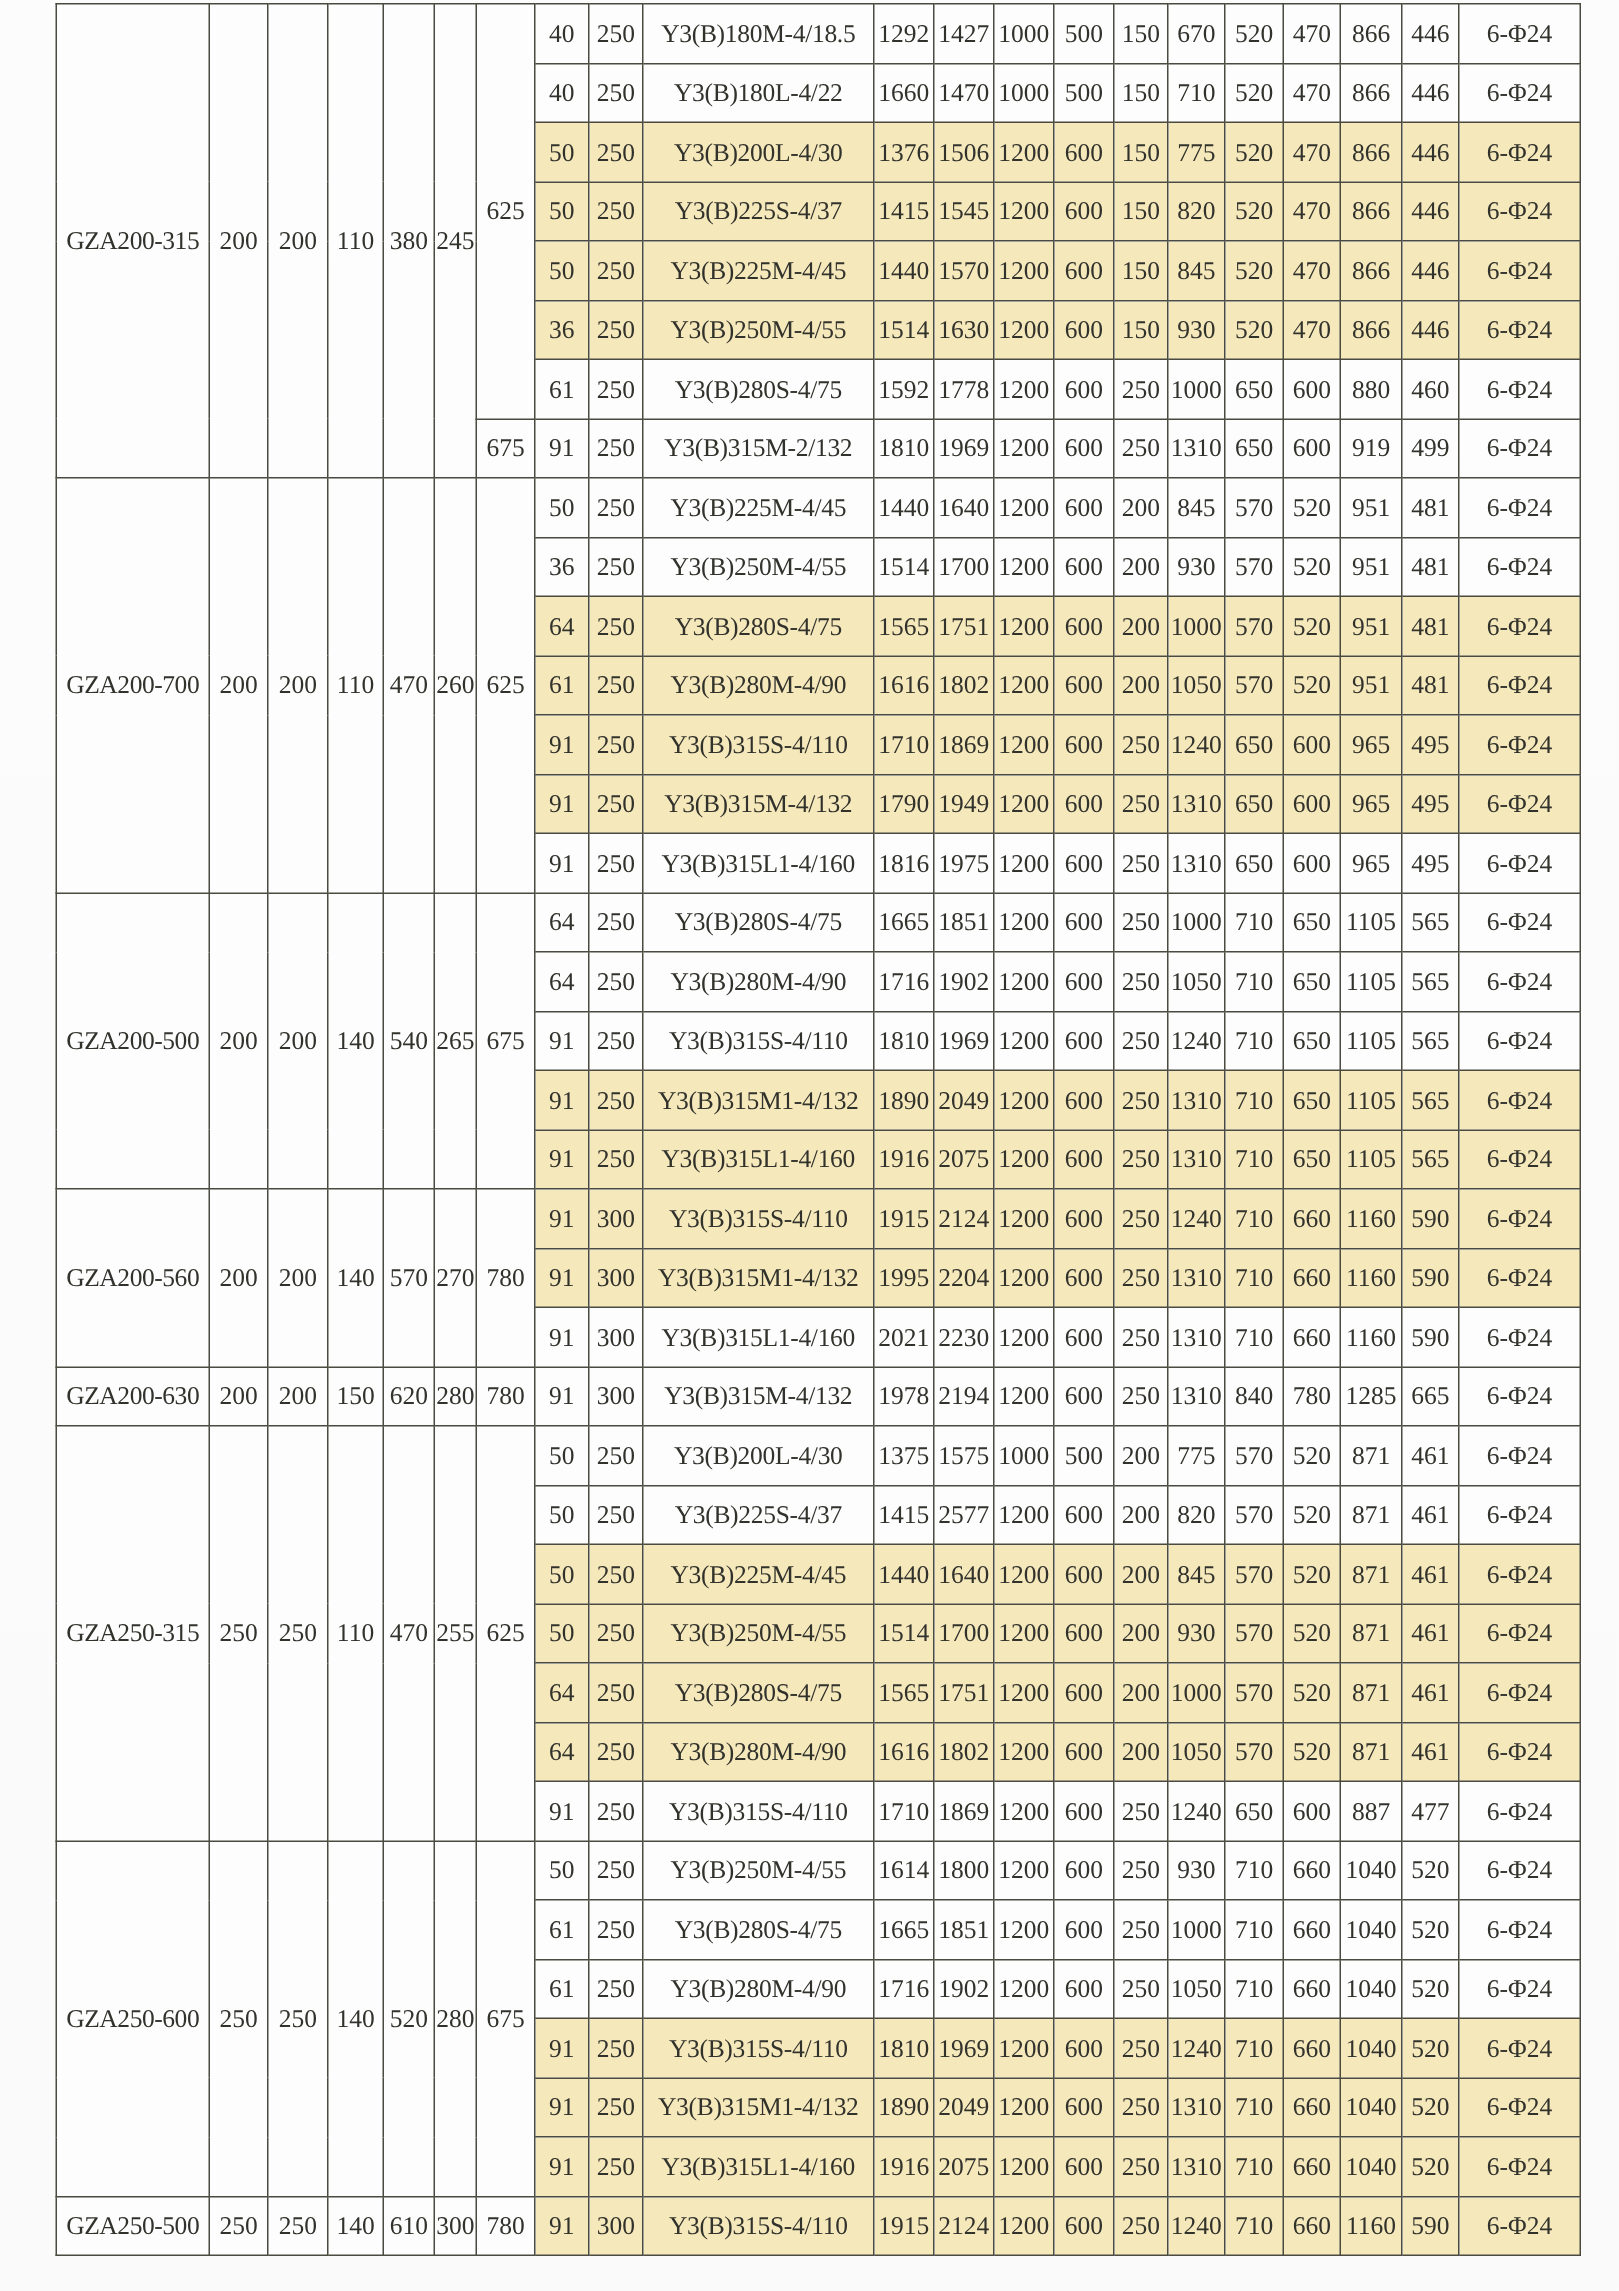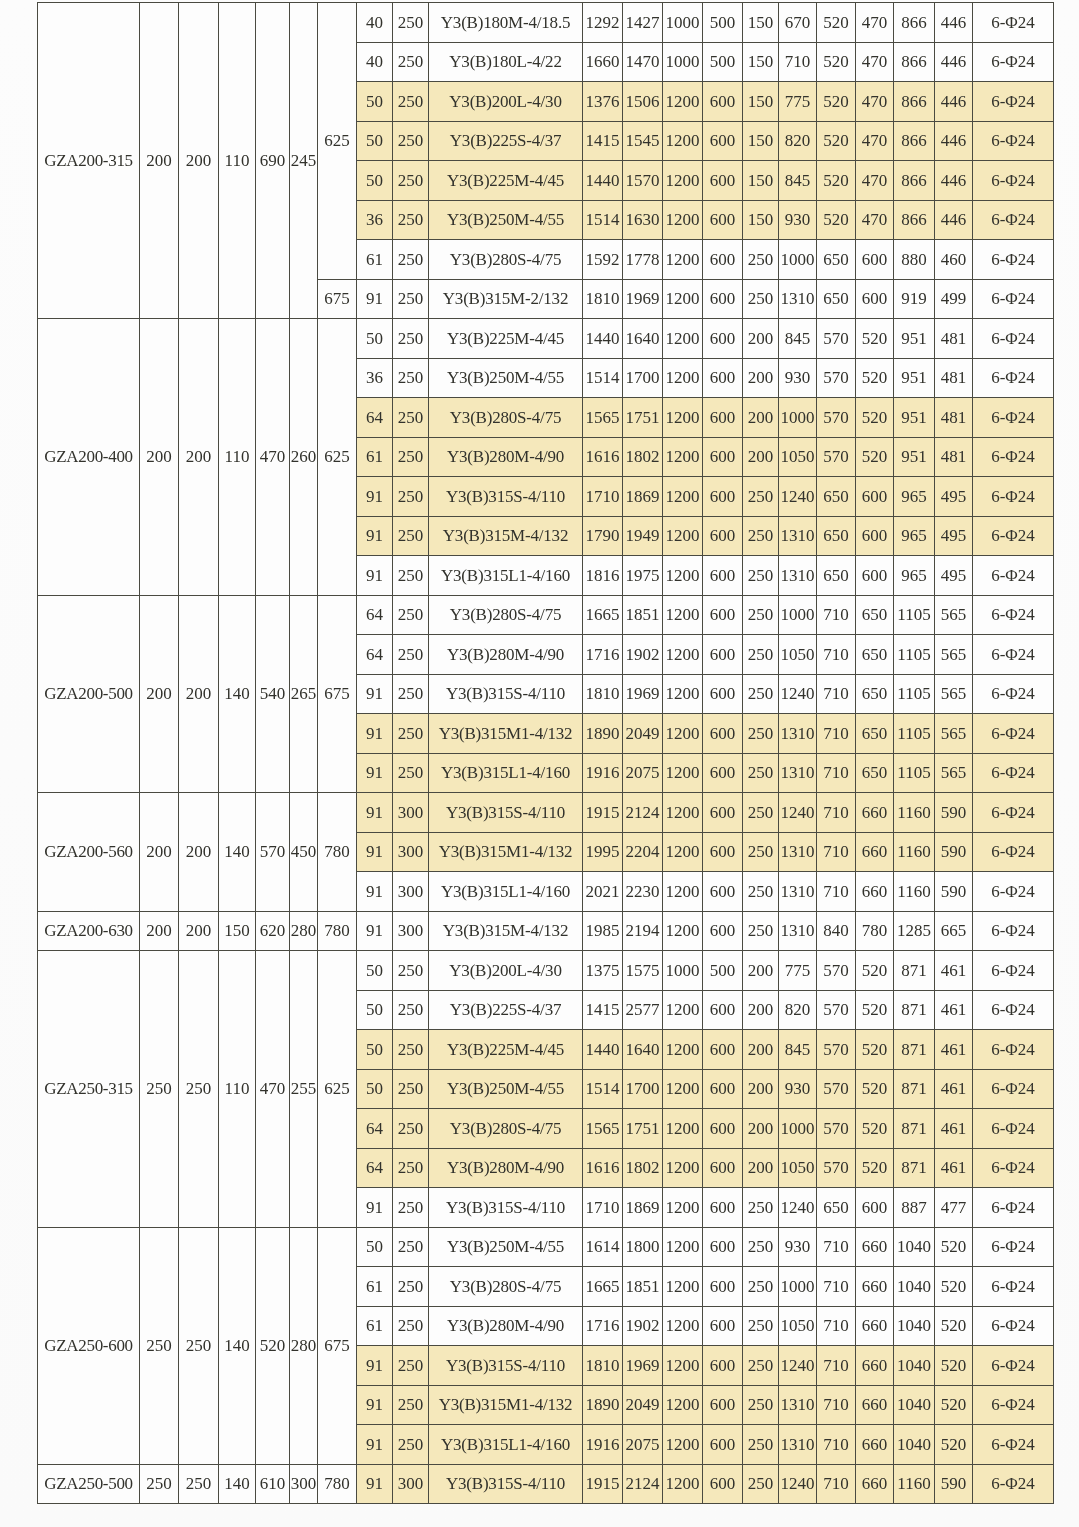--- a/index.html
+++ b/index.html
@@ -62,21 +62,21 @@
       <col style="width:41px">
         <col style="width:38px">
         <col style="width:81px">
     </colgroup>
     <tbody>
         <tr>
           <td rowspan="8" class="model">GZA200-315</td>
           <td rowspan="8">200</td>
           <td rowspan="8">200</td>
           <td rowspan="8">110</td>
-          <td rowspan="8">690</td>
+          <td rowspan="8">380</td>
           <td rowspan="8">245</td>
           <td rowspan="7">625</td>
           <td>40</td>
           <td>250</td>
           <td class="motor">Y3(B)180M-4/18.5</td>
           <td>1292</td>
           <td>1427</td>
           <td>1000</td>
           <td>500</td>
           <td>150</td>
@@ -194,21 +194,21 @@
           <td>600</td>
           <td>250</td>
           <td>1310</td>
           <td>650</td>
           <td>600</td>
           <td>919</td>
           <td>499</td>
           <td>6-Φ24</td>
         </tr>
         <tr>
-          <td rowspan="7" class="model">GZA200-400</td>
+          <td rowspan="7" class="model">GZA200-700</td>
           <td rowspan="7">200</td>
           <td rowspan="7">200</td>
           <td rowspan="7">110</td>
           <td rowspan="7">470</td>
           <td rowspan="7">260</td>
           <td rowspan="7">625</td>
           <td>50</td>
           <td>250</td>
           <td class="motor">Y3(B)225M-4/45</td>
           <td>1440</td>
@@ -405,21 +405,21 @@
           <td class="hl">1105</td>
           <td class="hl">565</td>
           <td class="hl">6-Φ24</td>
         </tr>
         <tr>
           <td rowspan="3" class="model">GZA200-560</td>
           <td rowspan="3">200</td>
           <td rowspan="3">200</td>
           <td rowspan="3">140</td>
           <td rowspan="3">570</td>
-          <td rowspan="3">450</td>
+          <td rowspan="3">270</td>
           <td rowspan="3">780</td>
           <td class="hl">91</td>
           <td class="hl">300</td>
           <td class="hl motor">Y3(B)315S-4/110</td>
           <td class="hl">1915</td>
           <td class="hl">2124</td>
           <td class="hl">1200</td>
           <td class="hl">600</td>
           <td class="hl">250</td>
           <td class="hl">1240</td>
@@ -465,21 +465,21 @@
           <td class="model">GZA200-630</td>
           <td>200</td>
           <td>200</td>
           <td>150</td>
           <td>620</td>
           <td>280</td>
           <td>780</td>
           <td>91</td>
           <td>300</td>
           <td class="motor">Y3(B)315M-4/132</td>
-          <td>1985</td>
+          <td>1978</td>
           <td>2194</td>
           <td>1200</td>
           <td>600</td>
           <td>250</td>
           <td>1310</td>
           <td>840</td>
           <td>780</td>
           <td>1285</td>
           <td>665</td>
           <td>6-Φ24</td>

